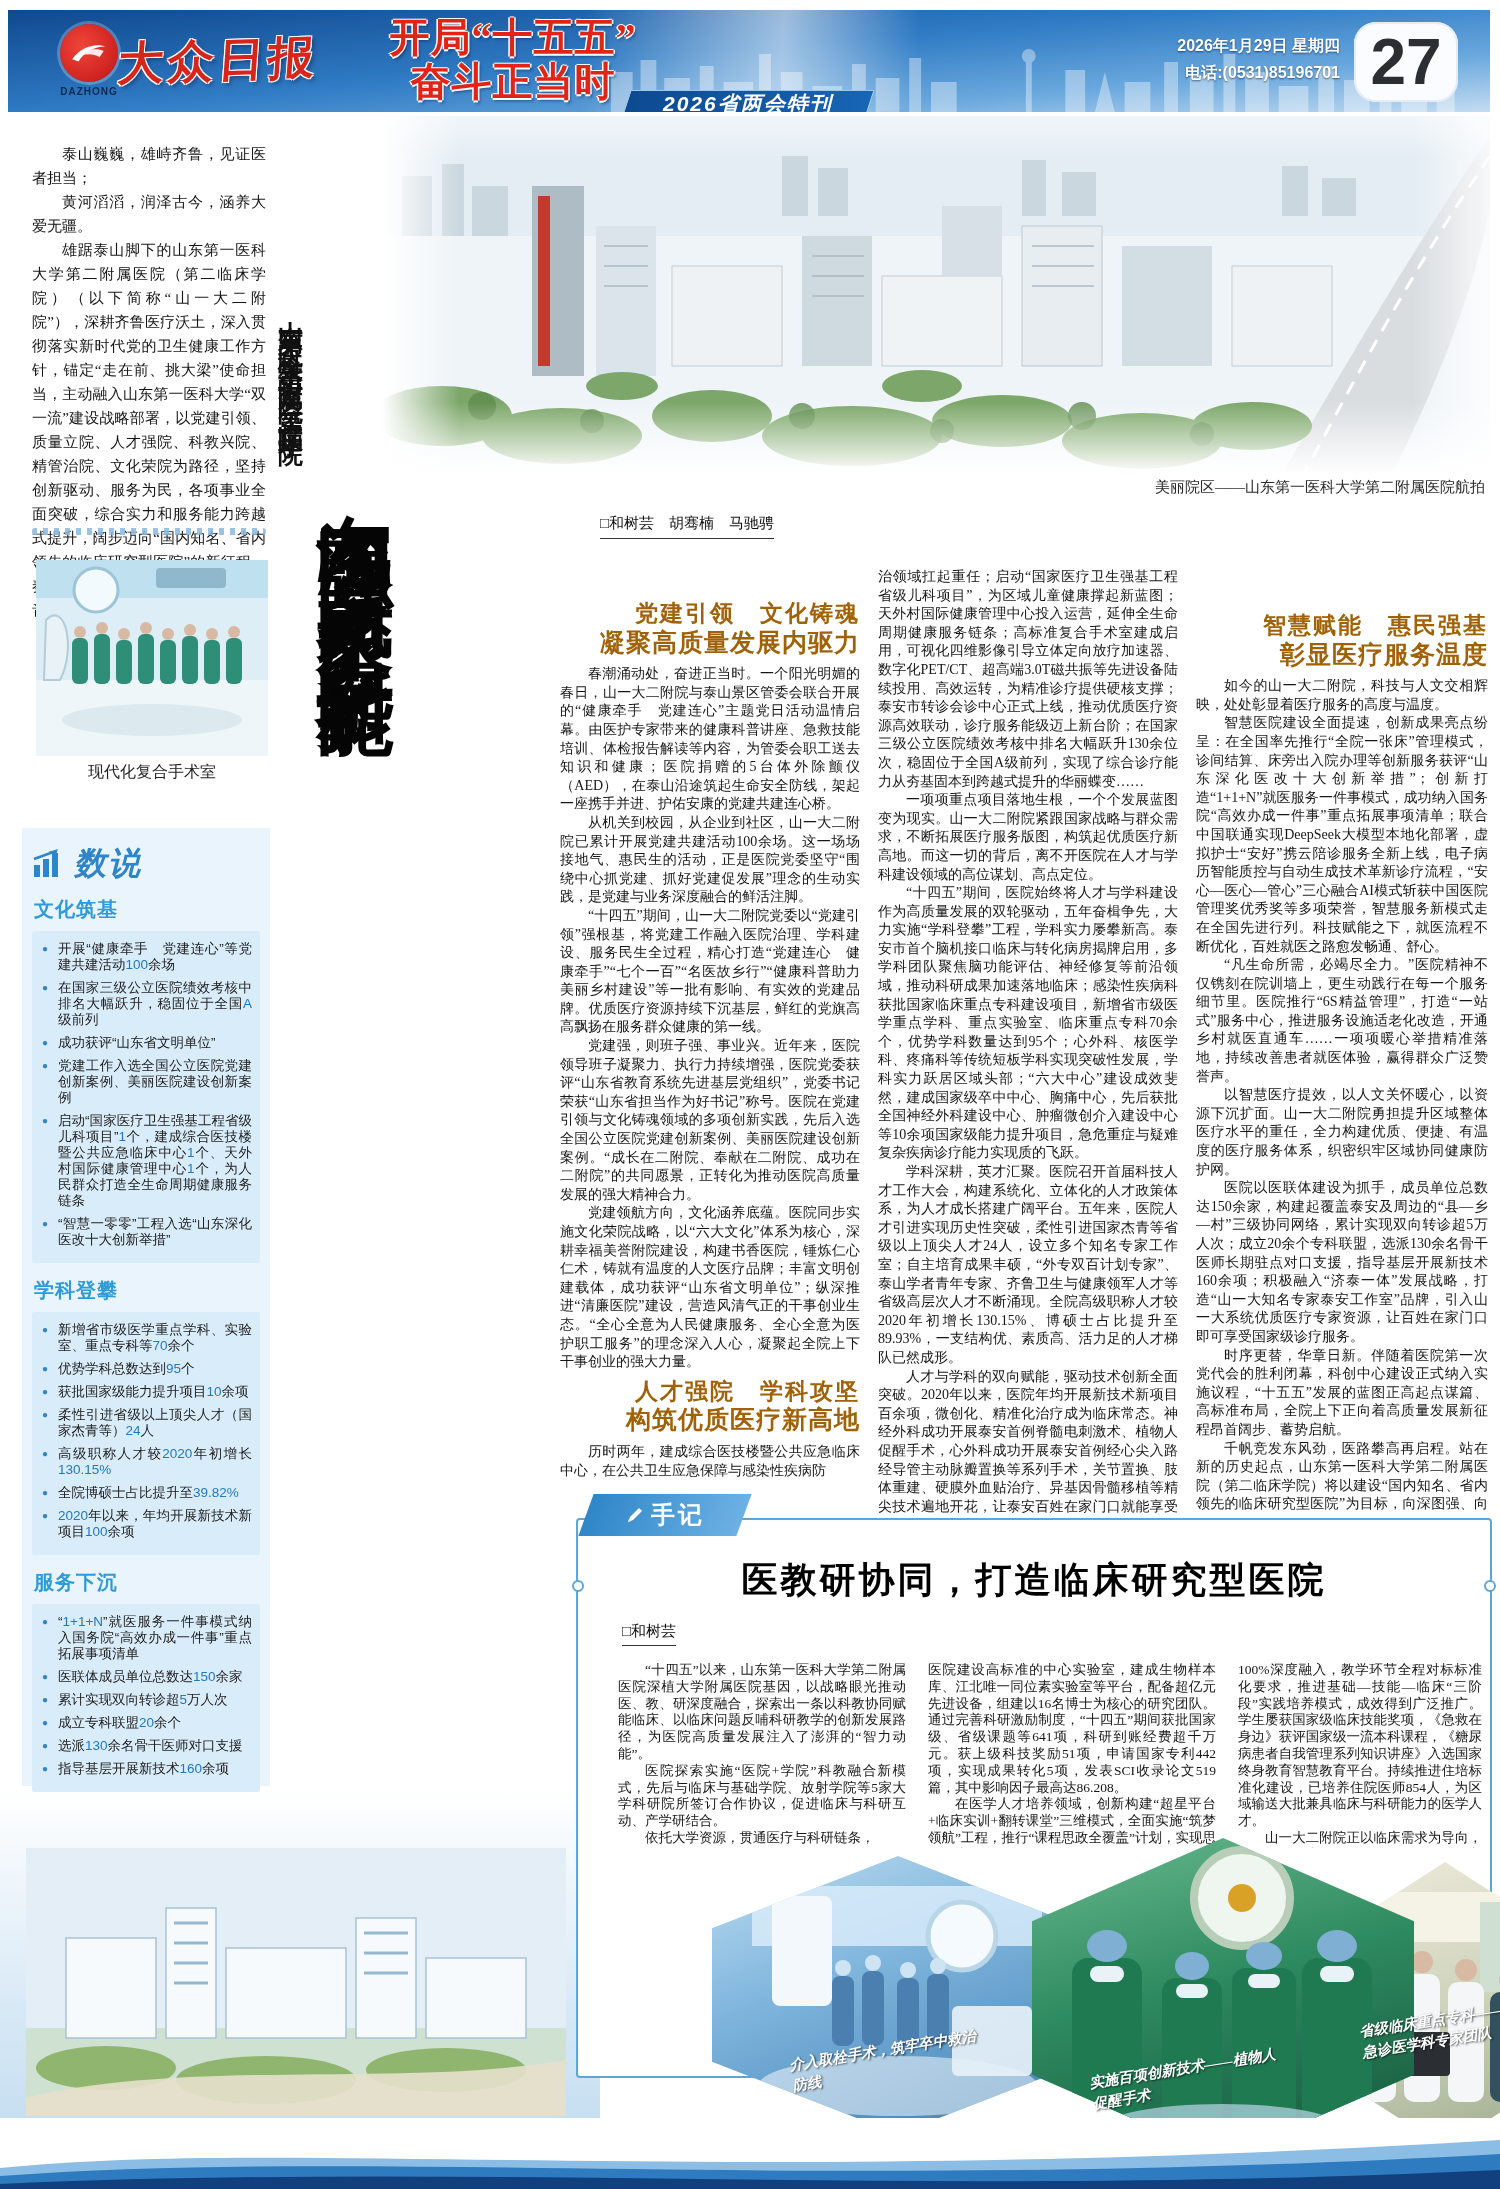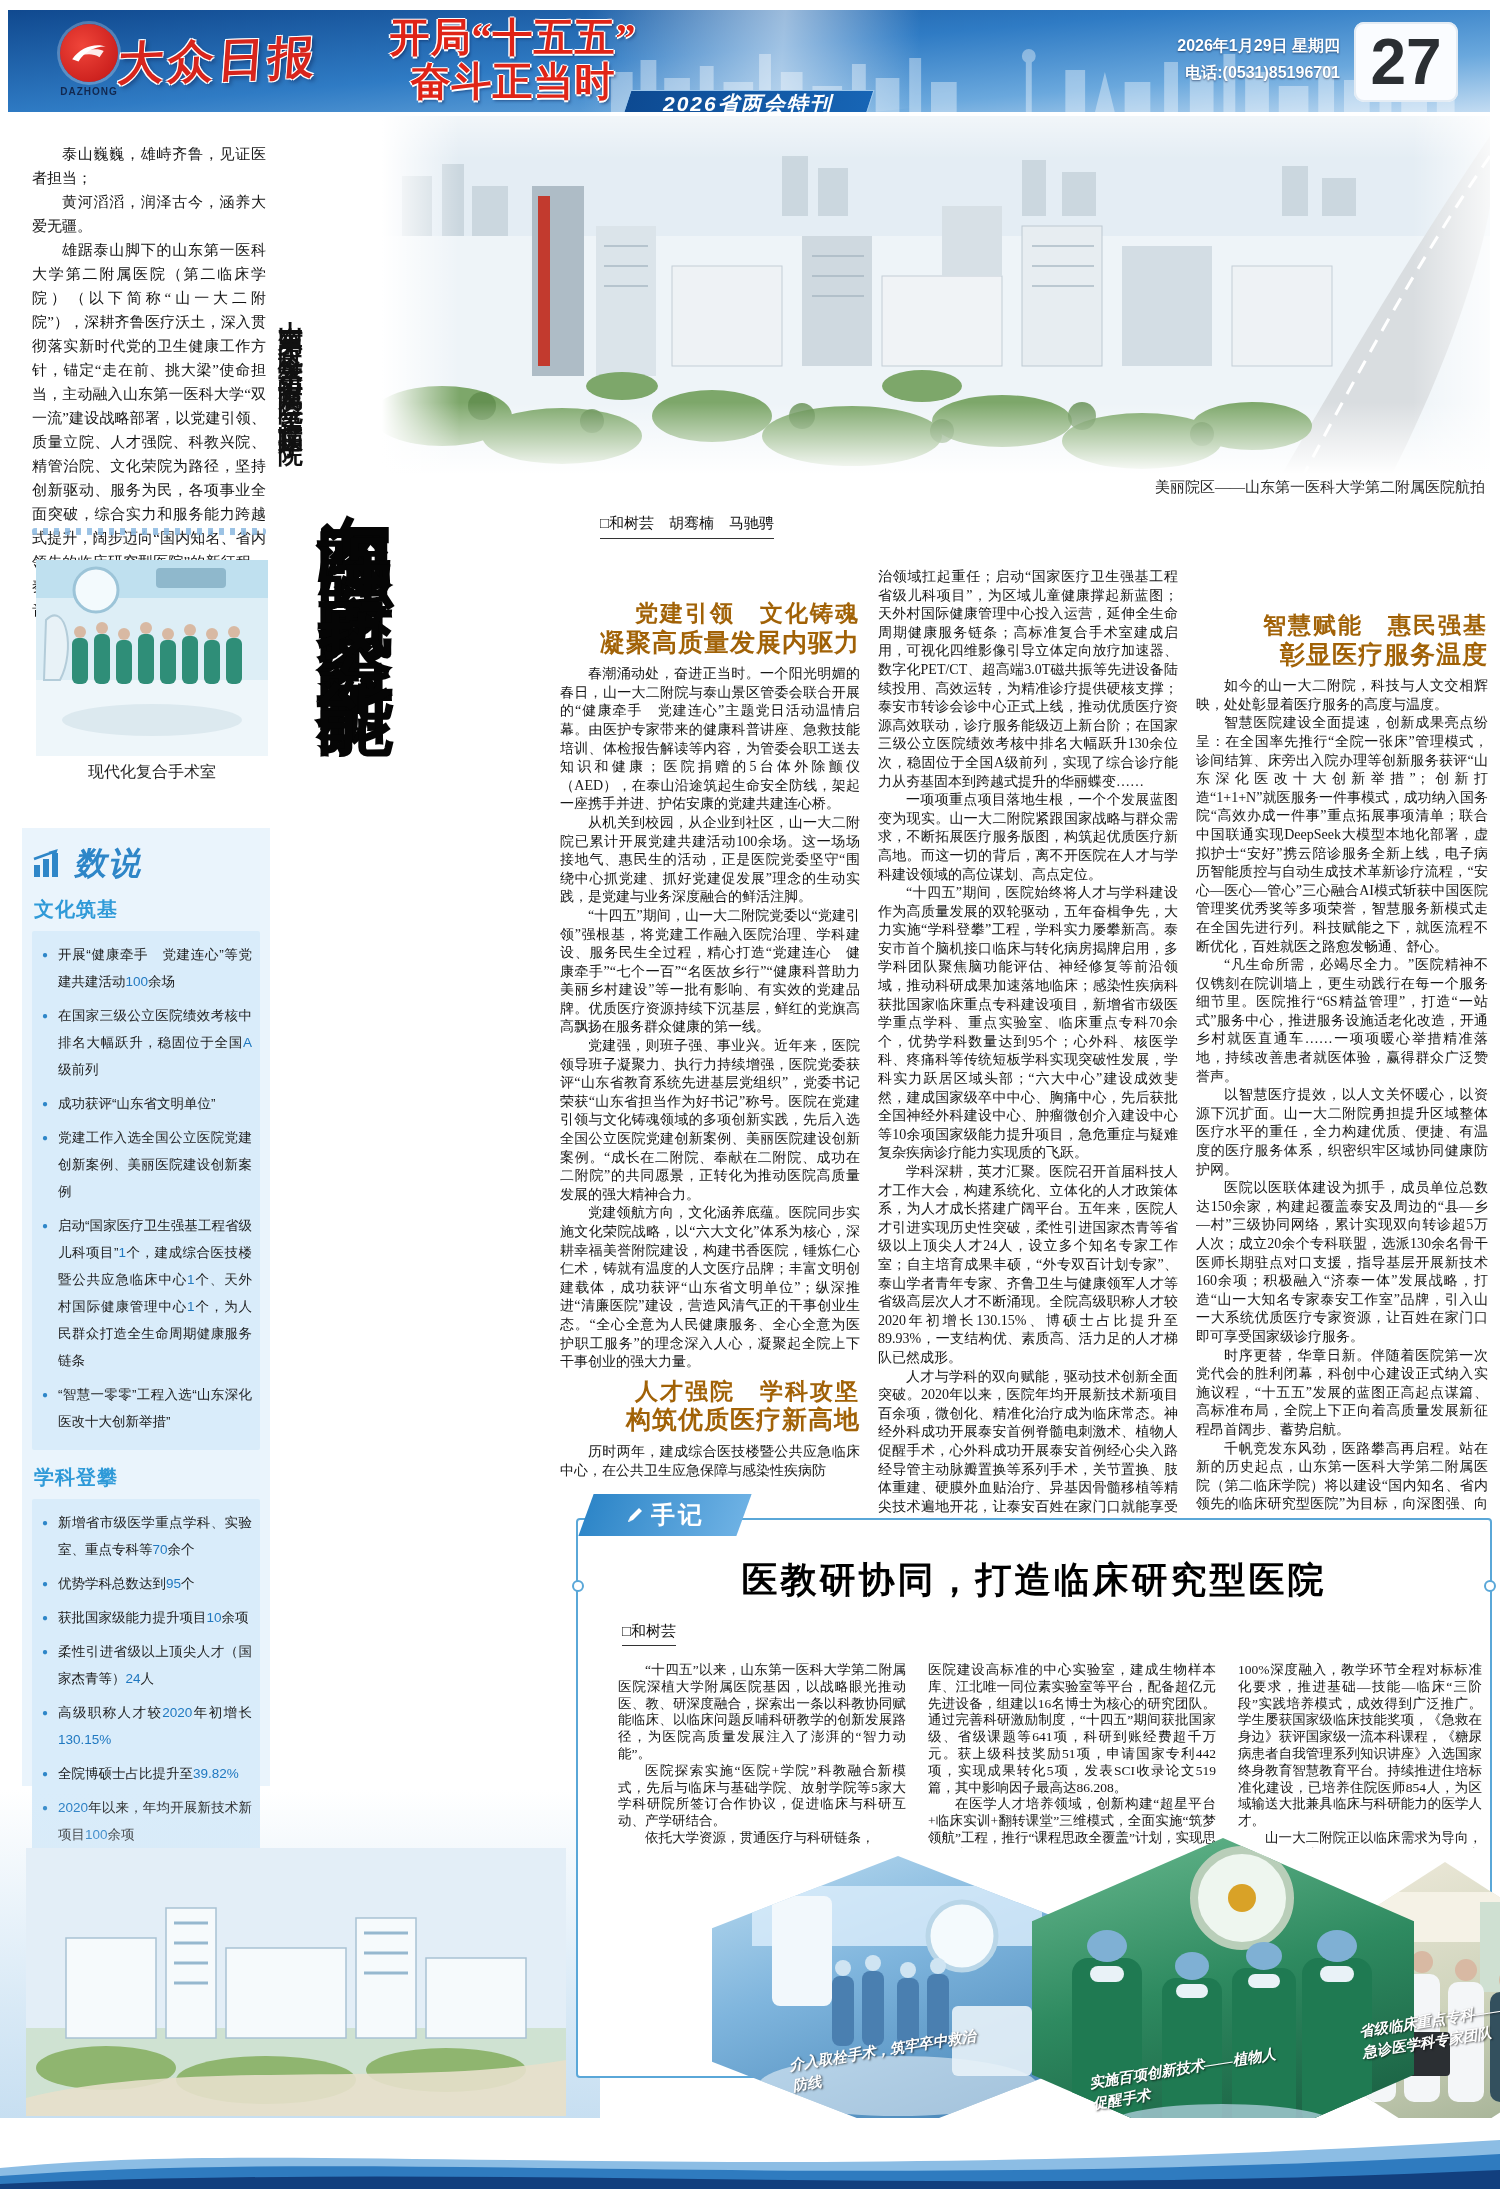--- a/index.html
+++ b/index.html
@@ -18,38 +18,38 @@
   .logo-en { margin-top:4px; text-align:center; font-family:"Liberation Sans",sans-serif; font-size:10px; font-weight:bold; color:#12284f; letter-spacing:1px; }
   .brand-cn { font-size:46px; font-weight:900; color:#d8251c; letter-spacing:4px; transform:skewX(-6deg) rotate(-2deg);
     text-shadow:1px 1px 0 #fff,-1px 1px 0 #fff,1px -1px 0 #fff,-1px -1px 0 #fff,3px 3px 4px rgba(0,0,40,.35); white-space:nowrap; margin-top:6px; }
   .headline { position:absolute; left:340px; top:6px; width:330px; text-align:center; }
   .headline .h1,.headline .h2 { font-size:40px; line-height:44px; font-weight:900; color:#e02417; letter-spacing:1px;
     text-shadow:1.5px 0 #fff,-1.5px 0 #fff,0 1.5px #fff,0 -1.5px #fff,2px 3px 3px rgba(10,30,80,.5); white-space:nowrap; }
   .ribbon { position:absolute; left:618px; top:80px; width:244px; height:28px; background:linear-gradient(90deg,#0d4a92,#1765b5);
     transform:skewX(-18deg); border:1px solid #9cc6ea; display:flex; align-items:center; justify-content:center; }
   .ribbon span { transform:skewX(18deg); color:#fff; font-family:"Liberation Sans",sans-serif; font-weight:bold; font-size:21px; letter-spacing:2px; font-style:italic; white-space:nowrap; }
   .dateblock { position:absolute; right:150px; top:22px; text-align:right; color:#fff; font-family:"Liberation Sans",sans-serif; font-size:16px; line-height:27px; font-weight:bold; text-shadow:0 1px 2px rgba(0,20,60,.6); }
-  .pagenum { position:absolute; right:32px; top:12px; width:104px; height:80px; background:#fafcff; border-radius:10px;
+  .pagenum { position:absolute; right:32px; top:12px; width:104px; height:80px; background:#fafcff; border-radius:22px;
     display:flex; align-items:center; justify-content:center; font-family:"Liberation Sans",sans-serif; font-size:64px; font-weight:bold; color:#2b2f33; box-shadow:inset 0 0 0 2px #e4ecf4; }
 
   
   #intro { position:absolute; left:32px; top:142px; width:234px; height:372px; font-size:15px; line-height:24px; text-align:justify; color:#151515; }
   #intro p { text-indent:2em; }
   #divider { position:absolute; left:32px; top:528px; width:234px; height:7px;
     background:repeating-linear-gradient(90deg,#8ab8e0 0 5px,transparent 5px 11px); border-radius:3px; opacity:.85; }
   #or-photo { position:absolute; left:36px; top:560px; width:232px; height:196px; overflow:hidden; }
   #or-caption { position:absolute; left:36px; top:762px; width:232px; text-align:center; font-size:16px; color:#222; }
 
   #stats { position:absolute; left:22px; top:828px; width:248px; height:958px; background:#eaf4fc; padding:14px 10px 10px 10px; font-family:"Liberation Sans","DejaVu Sans",sans-serif; }
   .stats-title { display:flex; align-items:center; gap:8px; margin-bottom:10px; }
   .stats-title .t { font-size:32px; font-weight:900; font-style:italic; color:#2e86c8; letter-spacing:2px; }
   .stats-sec { margin-bottom:14px; }
   .stats-sec h3 { font-size:20px; color:#2f9ad8; font-weight:bold; letter-spacing:1px; margin:6px 2px 8px 2px; }
   .stats-list { background:#d9ecfa; padding:10px 8px 8px 8px; border-radius:2px; }
-  .stats-list li { list-style:none; font-size:13.5px; line-height:27px; color:#1d1d1d; margin-bottom:7px; text-align:justify; position:relative; padding-left:18px; }
+  .stats-list li { list-style:none; font-size:13.5px; line-height:16px; color:#1d1d1d; margin-bottom:7px; text-align:justify; position:relative; padding-left:18px; }
   .stats-list li::before { content:"●"; position:absolute; left:2px; top:0; color:#2e86c8; font-size:10px; }
   .num { color:#1f78c0; }
 
   
   #vt-sub { position:absolute; left:274px; top:300px; height:700px; writing-mode:vertical-rl; font-size:25px; letter-spacing:6px; color:#111; font-weight:bold; }
   #vt-main { position:absolute; left:316px; top:452px; height:1040px; writing-mode:vertical-rl; color:#050505; }
   #vt-main span { display:inline-block; font-size:78px; font-weight:900; letter-spacing:8px; line-height:1; }
   #vt-main span + span { margin-top:34px; }
 
   

